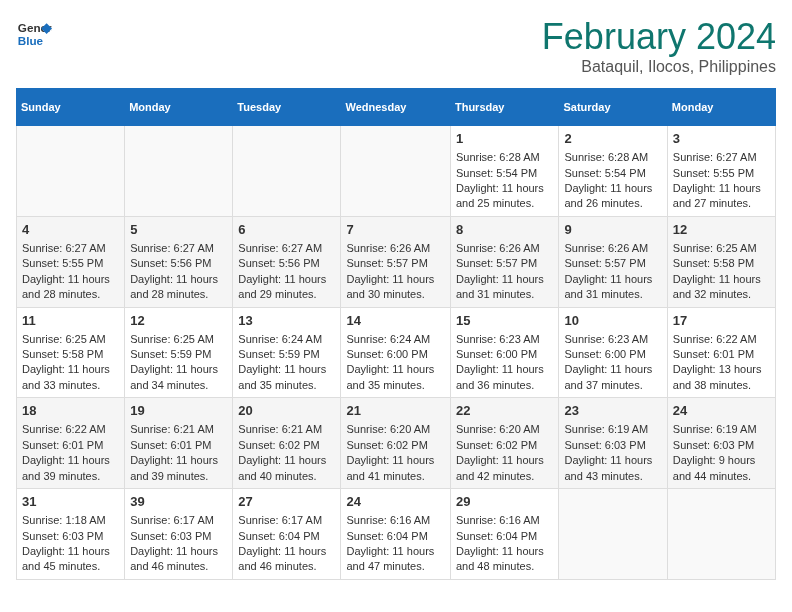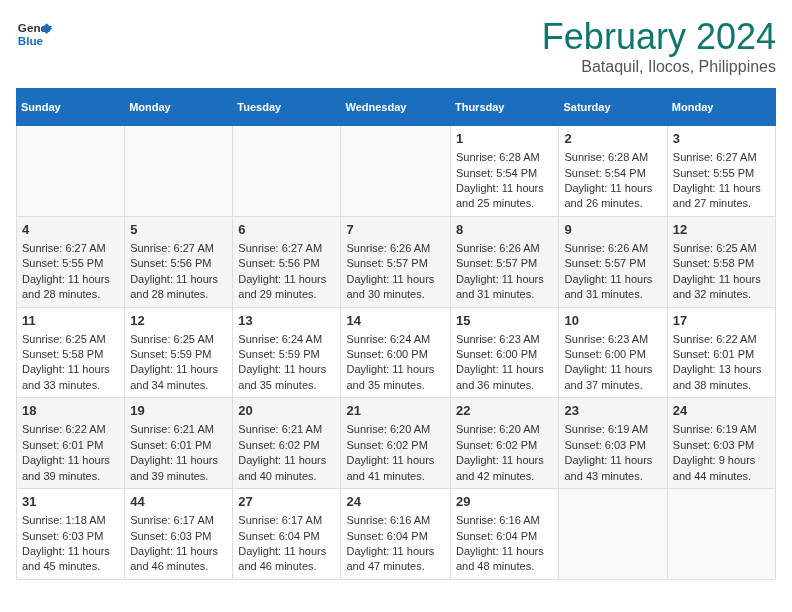--- a/index.html
+++ b/index.html
@@ -263,21 +263,21 @@
         </td>
       </tr>
       <tr>
         <td>
           <div class="day-num">31</div>
           <div>Sunrise: 1:18 AM</div>
           <div>Sunset: 6:03 PM</div>
           <div>Daylight: 11 hours and 45 minutes.</div>
         </td>
         <td>
-          <div class="day-num">44</div>
+          <div class="day-num">39</div>
           <div>Sunrise: 6:17 AM</div>
           <div>Sunset: 6:03 PM</div>
           <div>Daylight: 11 hours and 46 minutes.</div>
         </td>
         <td>
           <div class="day-num">27</div>
           <div>Sunrise: 6:17 AM</div>
           <div>Sunset: 6:04 PM</div>
           <div>Daylight: 11 hours and 46 minutes.</div>
         </td>

